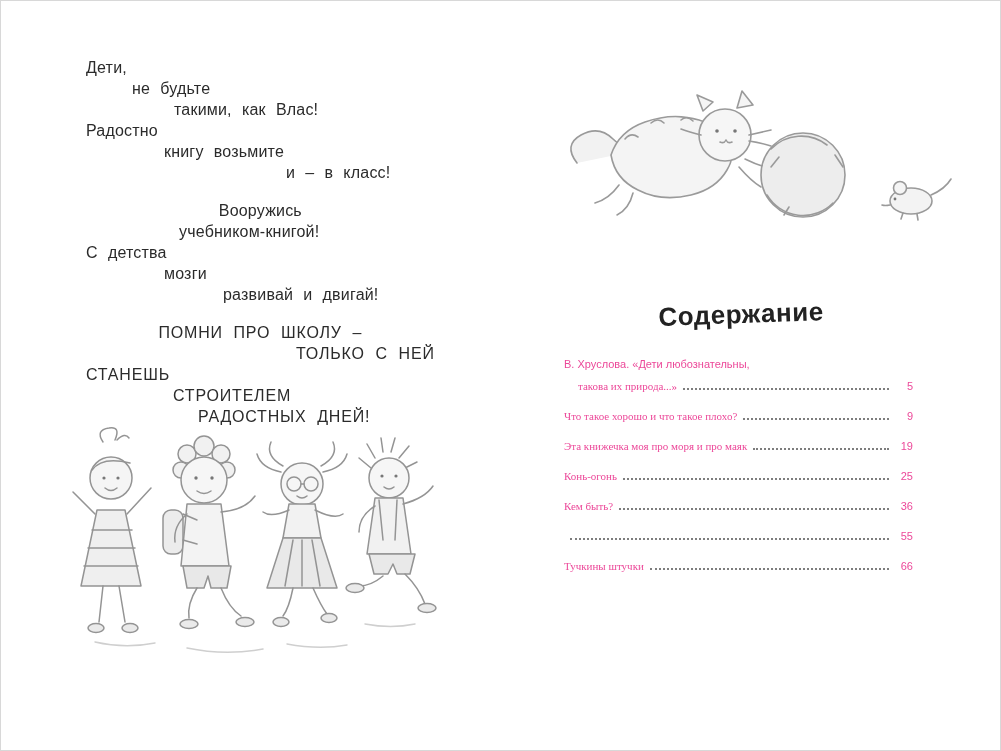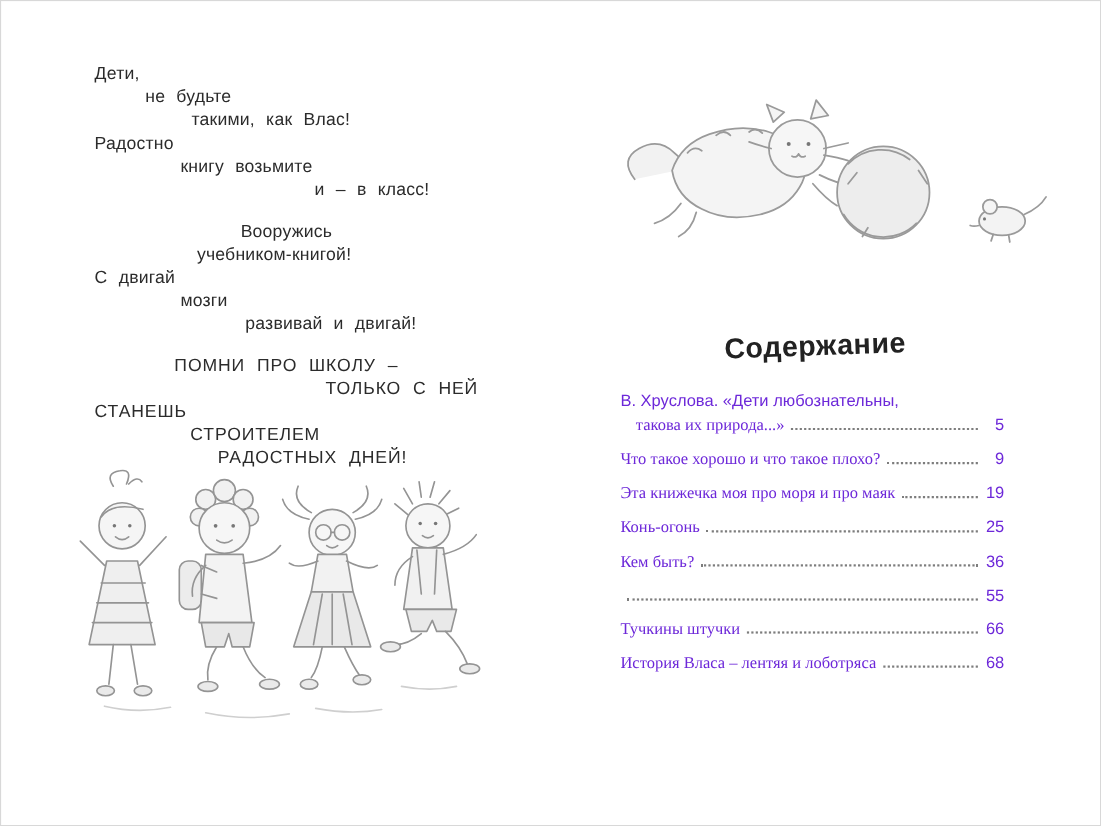--- a/index.html
+++ b/index.html
@@ -45,23 +45,23 @@
     font-weight: bold;
     letter-spacing: 0.5px;
     transform: rotate(-2deg);
     color: #222222;
   }
   .toc {
     position: absolute;
     left: 563px;
     top: 353px;
     width: 349px;
-    font-size: 15px;
+    font-size: 11px;
     line-height: 21px;
-    color: #6d28d9;
+    color: #ec4899;
   }
   .toc-entry { margin-bottom: 9px; }
   .toc-row { display: flex; align-items: baseline; }
   .toc-line1 { margin-bottom: 1px; }
   .toc-label { white-space: nowrap; font-family: Liberation Serif, serif; }
   .toc-label.cont { padding-left: 14px; }
   .toc-dots {
     flex: 1 1 auto;
     min-width: 12px;
     border-bottom: 2px dotted #7d7d7d;
@@ -76,21 +76,21 @@
 
   <div class="poem">
     <div class="poem-line" style="margin-left:0">Дети,</div>
     <div class="poem-line" style="margin-left:46px">не будьте</div>
     <div class="poem-line" style="margin-left:88px">такими, как Влас!</div>
     <div class="poem-line" style="margin-left:0">Радостно</div>
     <div class="poem-line" style="margin-left:78px">книгу возьмите</div>
     <div class="poem-line" style="margin-left:200px">и – в класс!</div>
     <div class="poem-line stanza-gap" style="margin-left:0">Вооружись</div>
     <div class="poem-line" style="margin-left:93px">учебником-книгой!</div>
-    <div class="poem-line" style="margin-left:0">С двигай</div>
+    <div class="poem-line" style="margin-left:0">С детства</div>
     <div class="poem-line" style="margin-left:78px">мозги</div>
     <div class="poem-line" style="margin-left:137px">развивай и двигай!</div>
     <div class="poem-line caps stanza-gap" style="margin-left:0">ПОМНИ ПРО ШКОЛУ –</div>
     <div class="poem-line caps" style="margin-left:210px">ТОЛЬКО С НЕЙ</div>
     <div class="poem-line caps" style="margin-left:0">СТАНЕШЬ</div>
     <div class="poem-line caps" style="margin-left:87px">СТРОИТЕЛЕМ</div>
     <div class="poem-line caps" style="margin-left:112px">РАДОСТНЫХ ДНЕЙ!</div>
   </div>
 
   <div class="illu illu-children">
@@ -284,21 +284,16 @@
       <span class="toc-dots"></span>
       <span class="toc-page">55</span>
     </div>
 
     <div class="toc-entry toc-row">
       <span class="toc-label">Тучкины штучки</span>
       <span class="toc-dots"></span>
       <span class="toc-page">66</span>
     </div>
 
-    <div class="toc-entry toc-row">
-      <span class="toc-label">История Власа – лентяя и лоботряса</span>
-      <span class="toc-dots"></span>
-      <span class="toc-page">68</span>
-    </div>
 
   </div>
 
 </div>
 
 </body></html>

